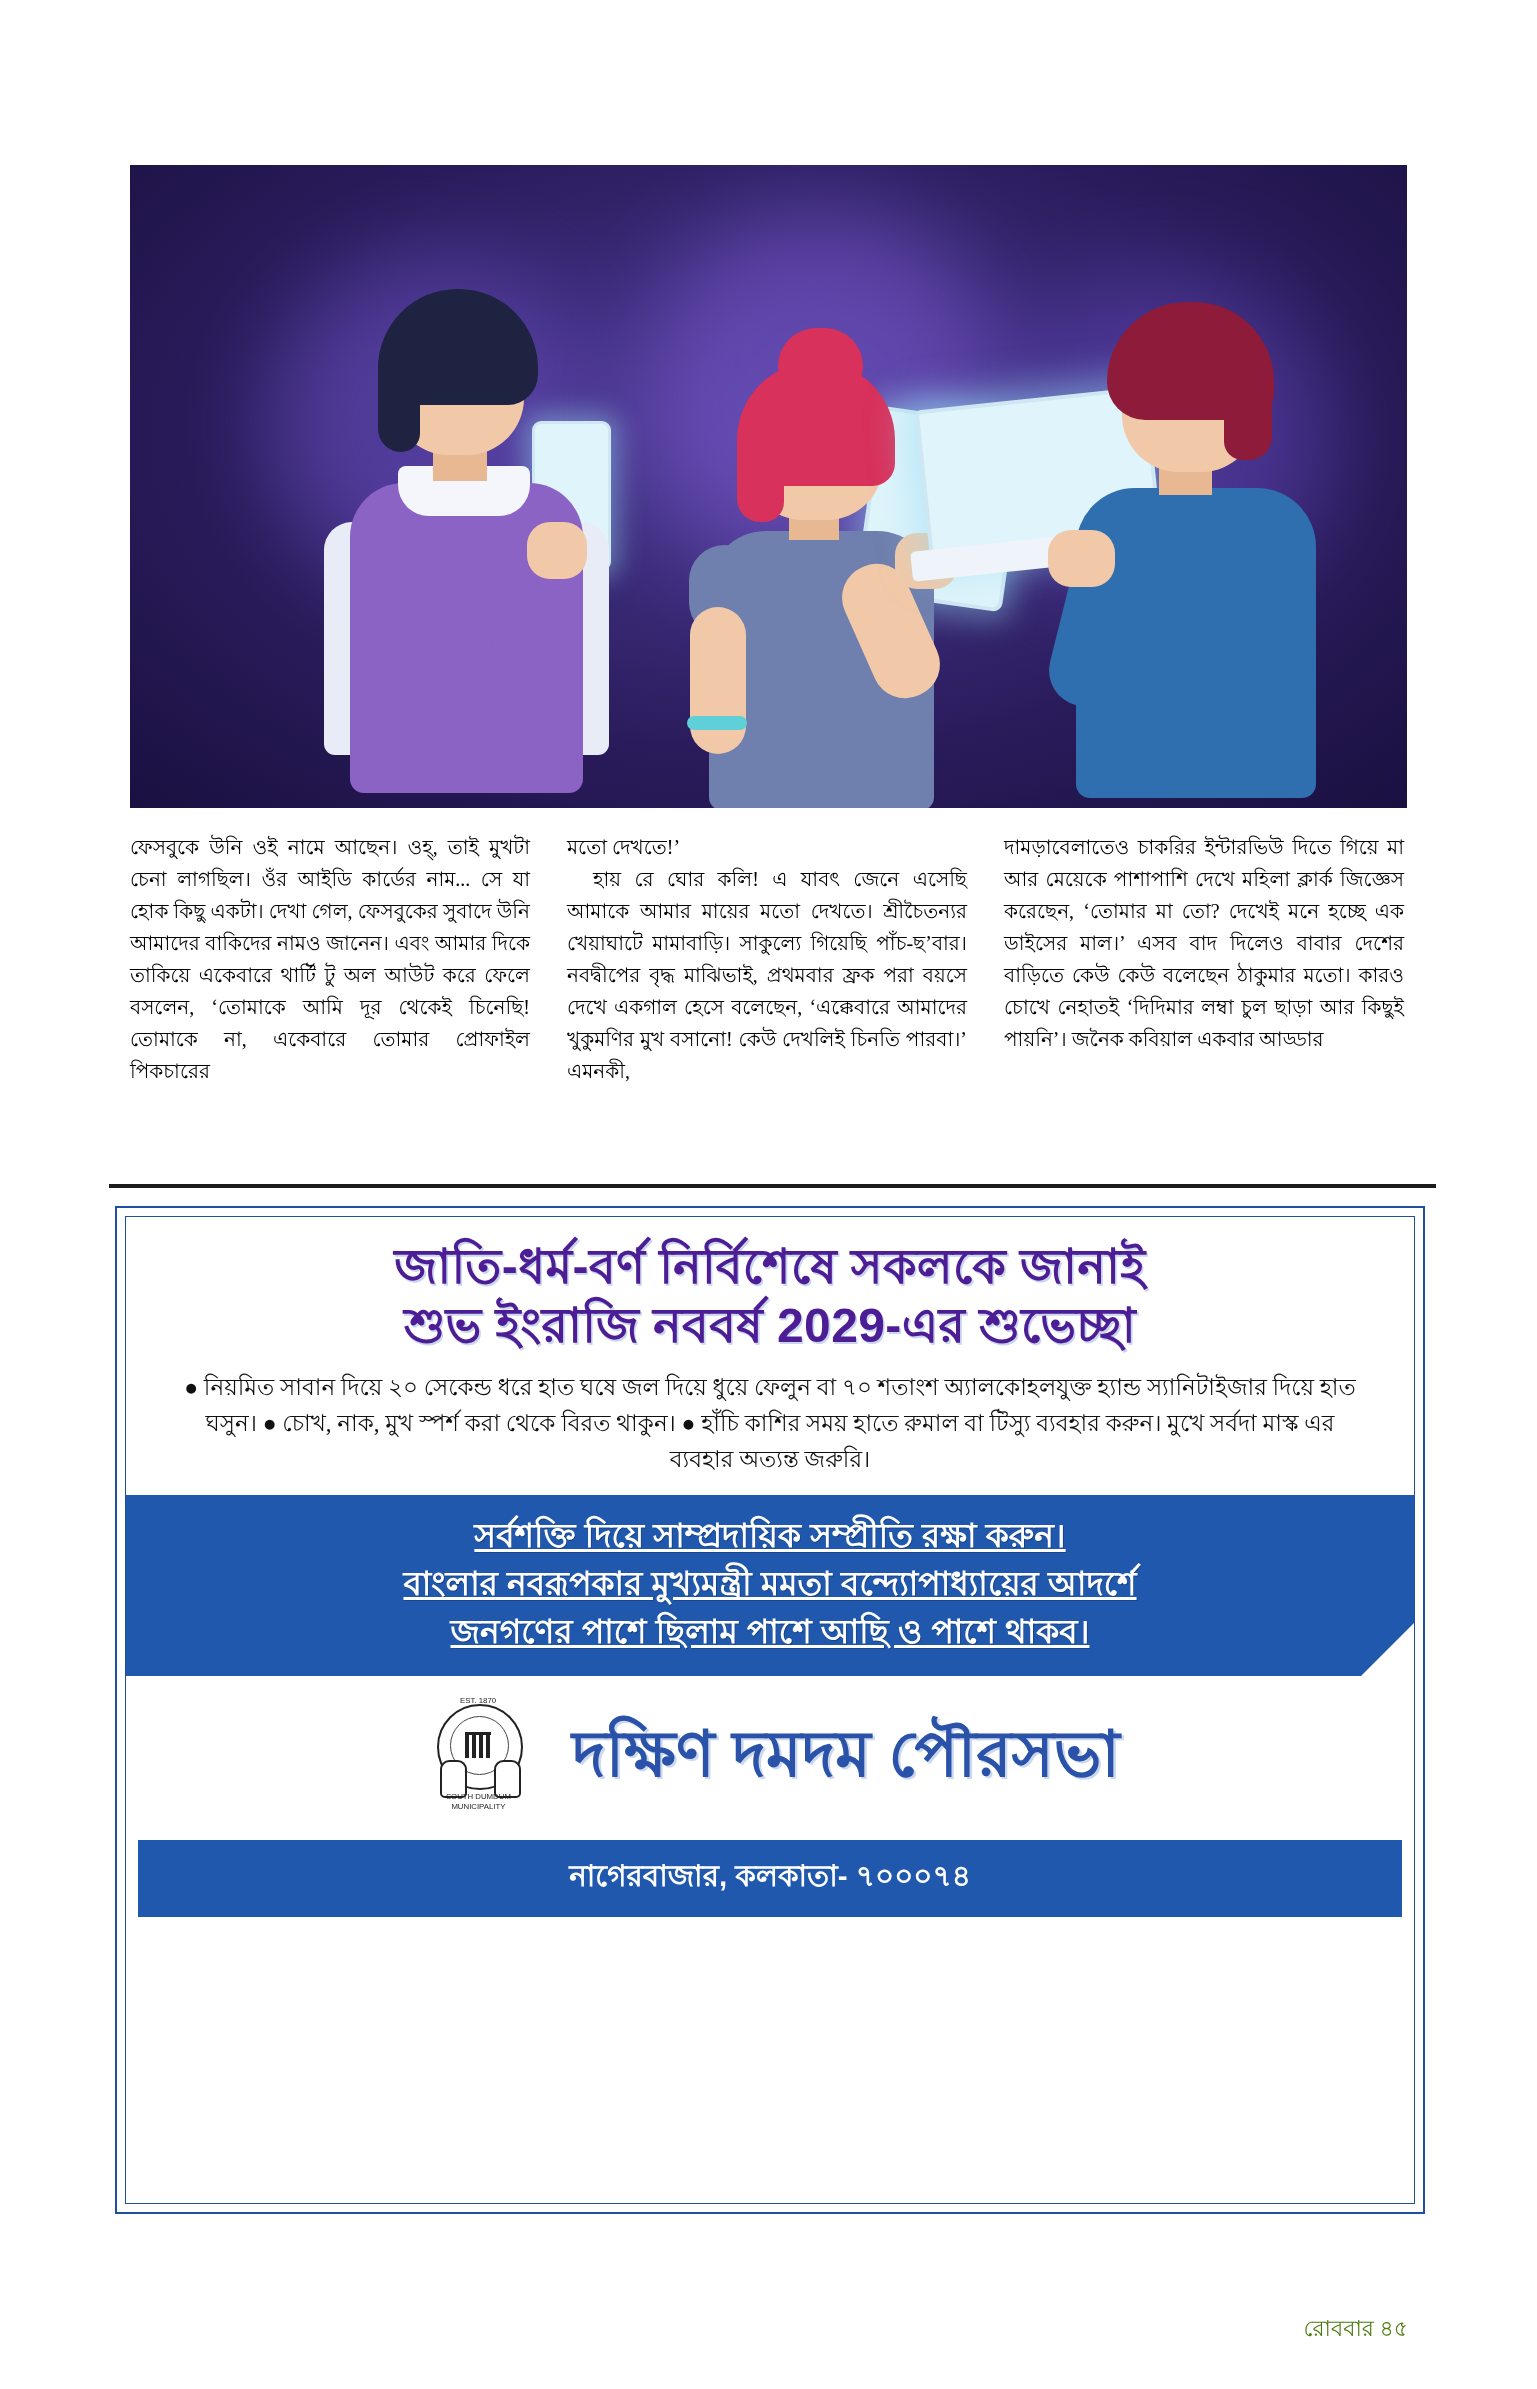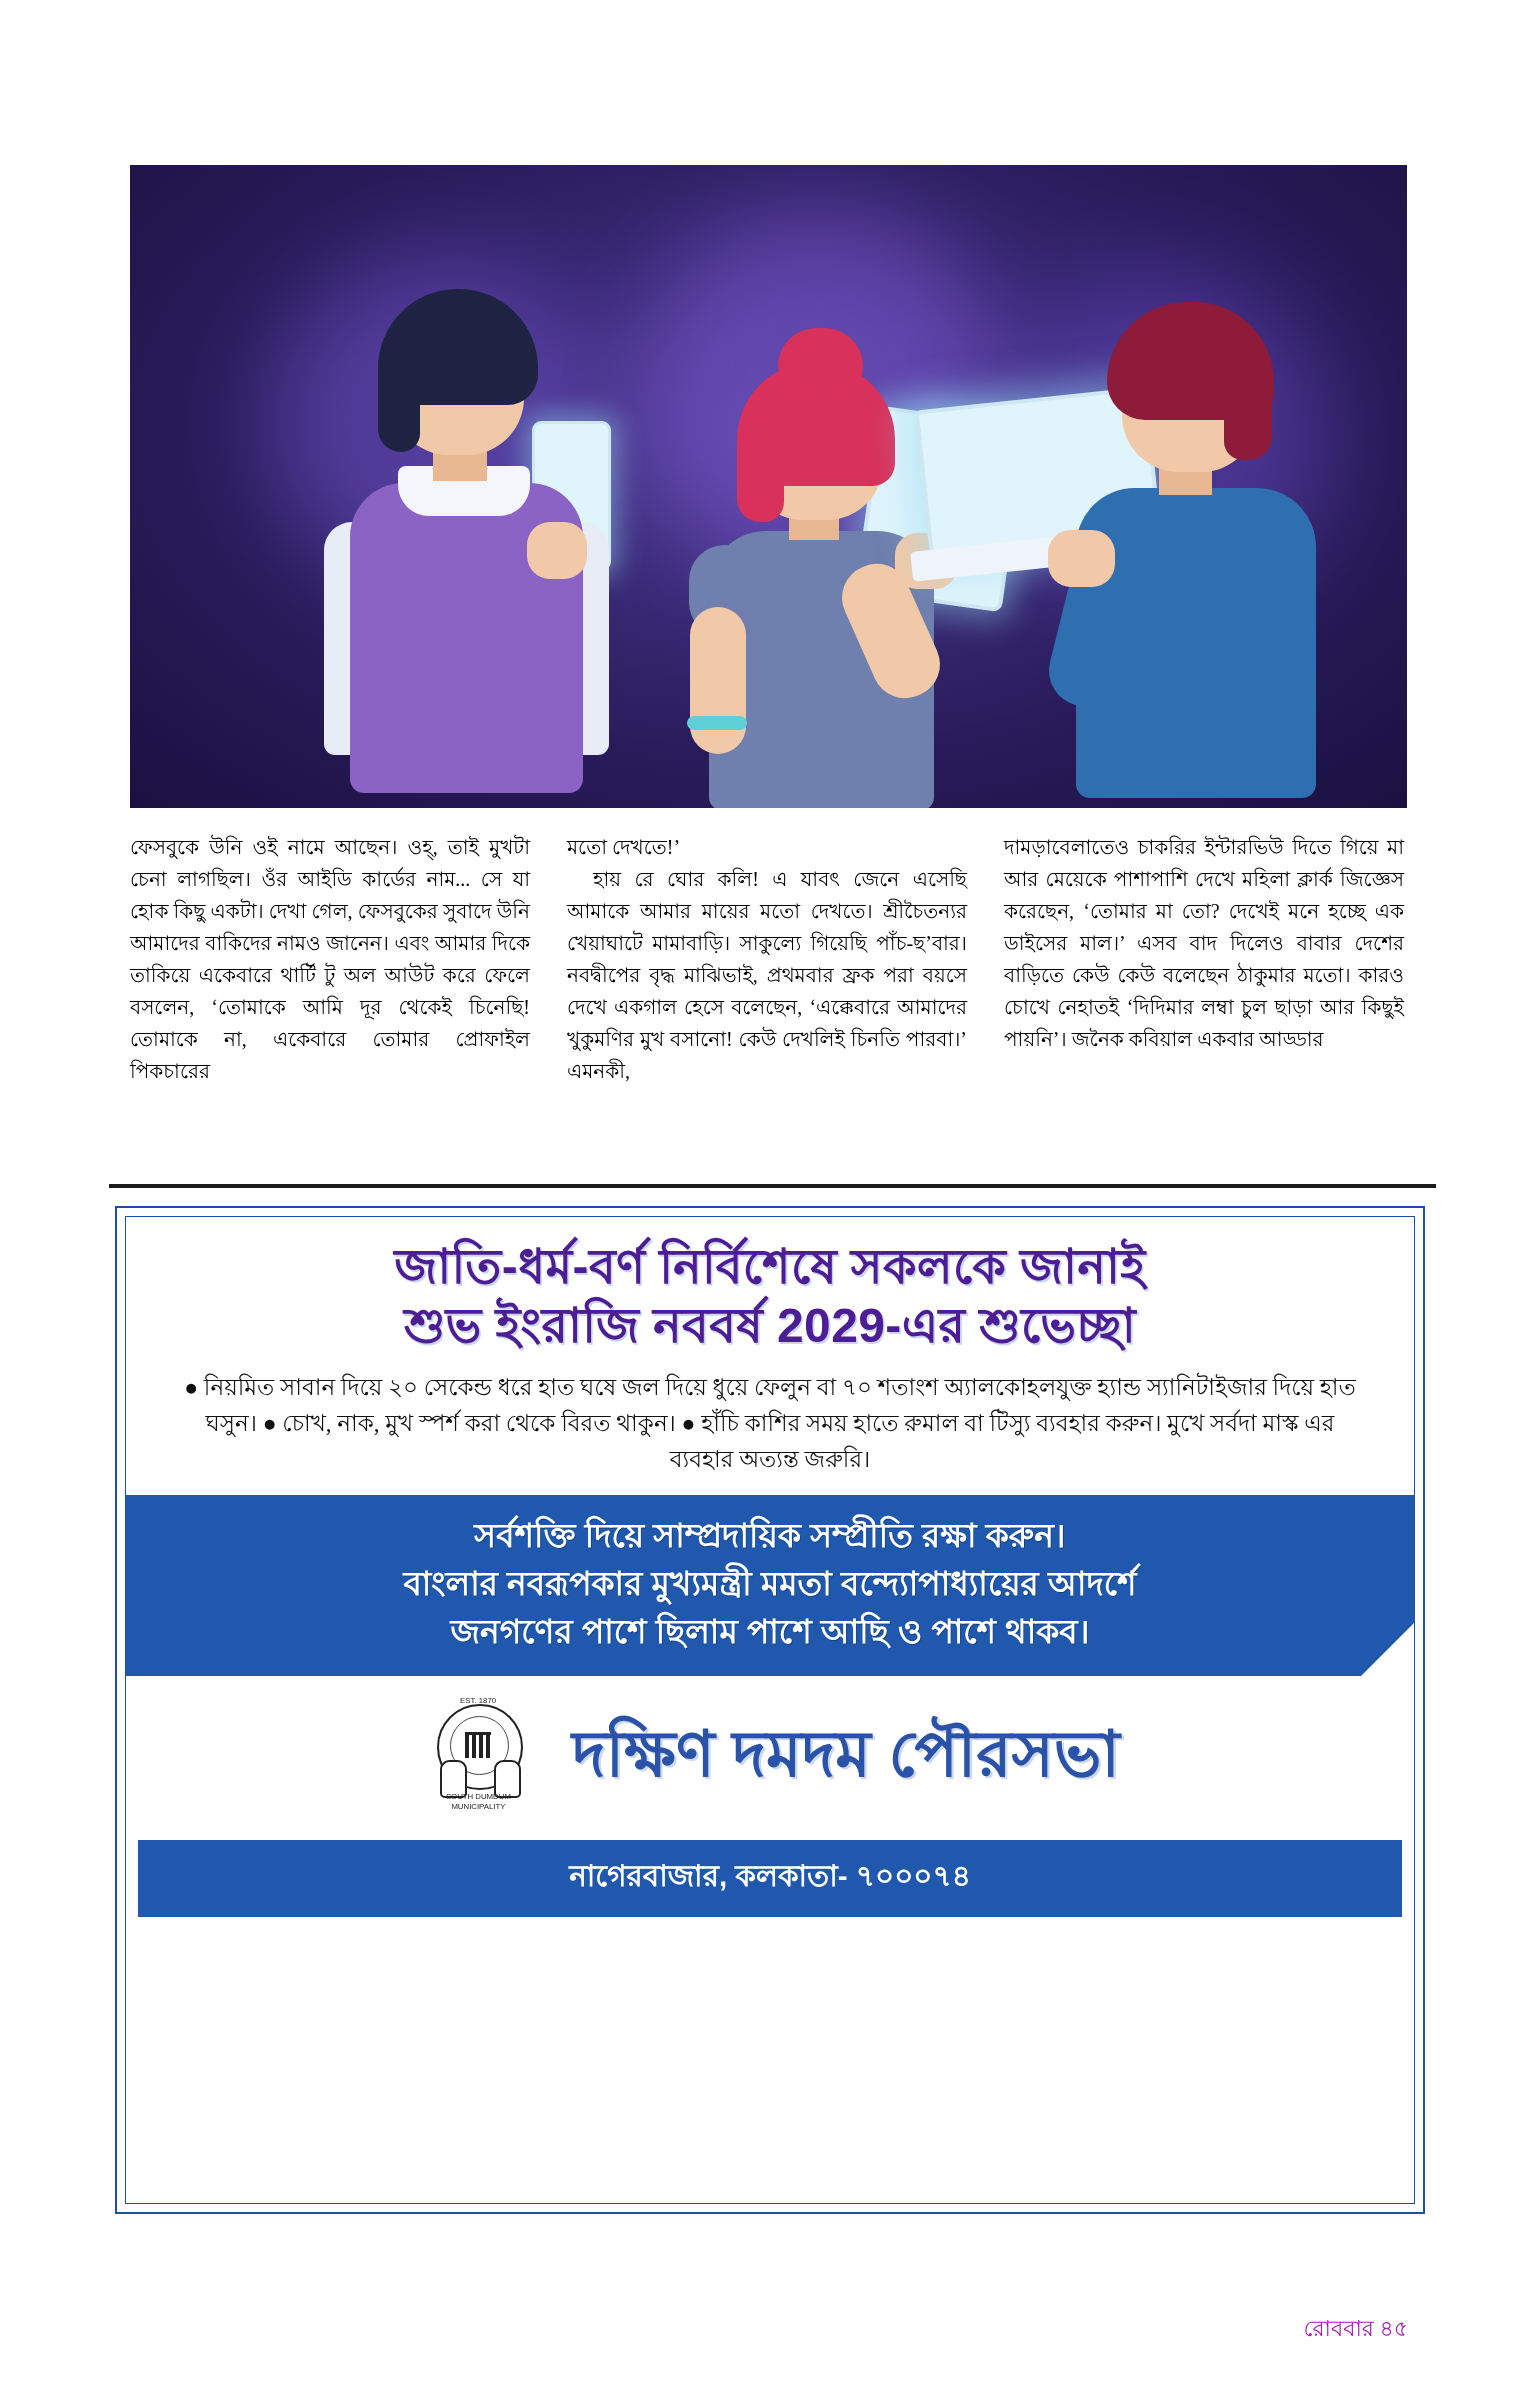--- a/index.html
+++ b/index.html
@@ -264,20 +264,21 @@
     color: #1f4fa3;
   }
 
   .ad-band {
     margin-top: 17px;
     background: #1f58ad;
     color: #ffffff;
     text-align: center;
     padding: 17px 31px 20px 31px;
     position: relative;
+    text-decoration: underline;
   }
   .ad-band .bl {
     font-family: "Liberation Sans", sans-serif;
     font-size: 33px;
     line-height: 48px;
     font-weight: bold;
     text-shadow: 0.8px 0.8px 0 rgba(0,0,0,.25);
   }
   .ad-band::after {
     content: "";
@@ -353,21 +354,21 @@
     padding: 12.4px 0 15.5px 0;
   }
 
   
   .page-footer {
     position: absolute;
     right: 130px;
     top: 2303px;
     font-family: "Liberation Serif", serif;
     font-size: 22px;
-    color: #a21caf;
+    color: #4d7c0f;
   }
 </style>
 </head>
 <body>
 
 <div class="page">
 
   <div class="illustration">
     <div class="ill-glow glow-a"></div>
     <div class="ill-glow glow-b"></div>

